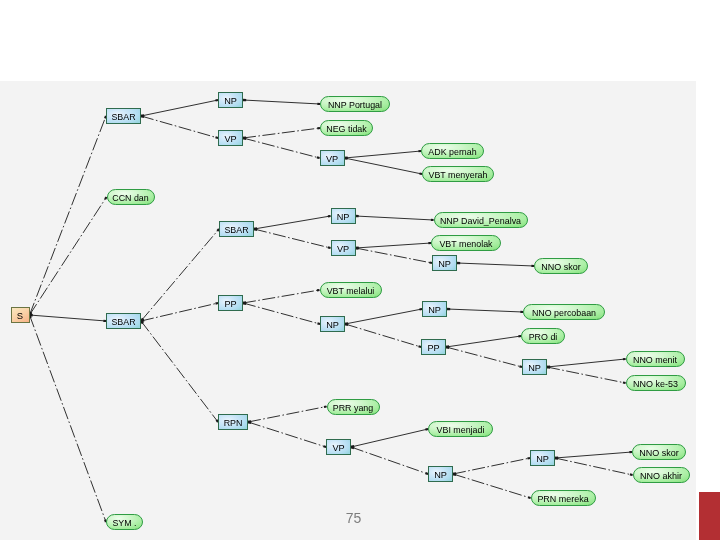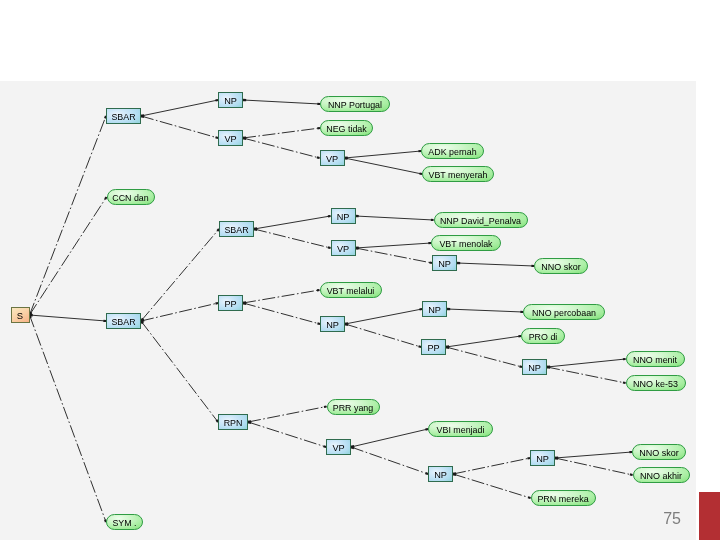--- a/index.html
+++ b/index.html
@@ -1,20 +1,20 @@
 <!DOCTYPE html>
 <html><head>
 <meta charset="utf-8">
 <style>
   html,body{margin:0;padding:0;}
   body{width:720px;height:540px;background:#ffffff;font-family:"Liberation Sans",sans-serif;overflow:hidden;}
   #slide{position:absolute;left:0;top:0;width:720px;height:540px;background:#ffffff;}
   #canvas{position:absolute;left:0;top:81px;width:696px;height:459px;background:#f3f3f3;overflow:hidden;}
   #redbar{position:absolute;left:699px;top:492px;width:21px;height:48px;background:#b32f33;}
-  #pagenum{position:absolute;left:4px;top:510px;width:677px;text-align:right;font-size:16px;color:#7d7d7d;}
+  #pagenum{position:absolute;left:15px;top:510px;width:677px;text-align:center;font-size:14px;color:#7d7d7d;}
   svg{position:absolute;left:0;top:0;display:block;}
   .nlabel{font-family:"Liberation Sans",sans-serif;font-size:9.8px;fill:#000000;text-anchor:middle;dominant-baseline:central;}
 </style>
 </head>
 <body>
 
 <div id="slide">
   <div id="canvas">
     <svg id="tree" width="695" height="458">
       <defs>

